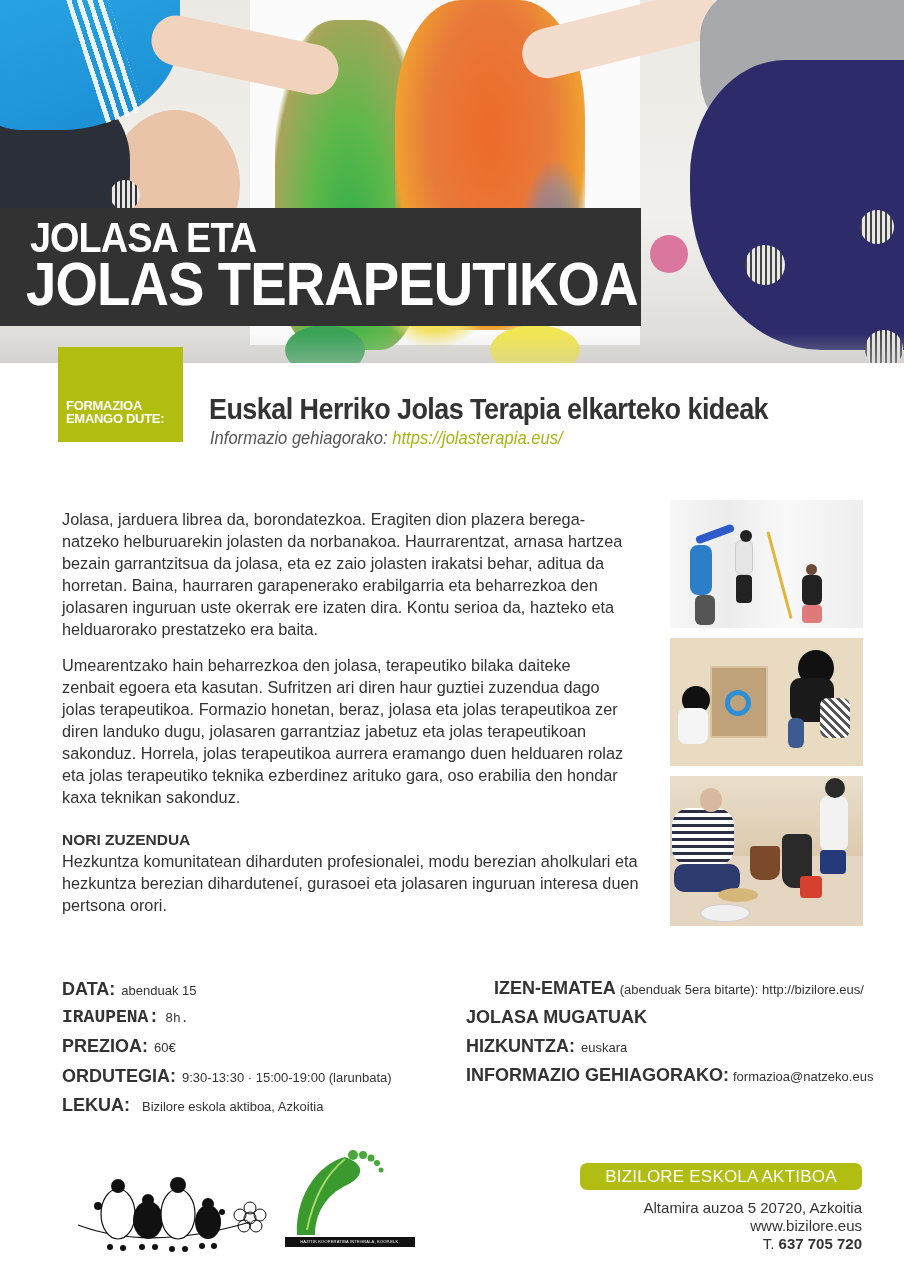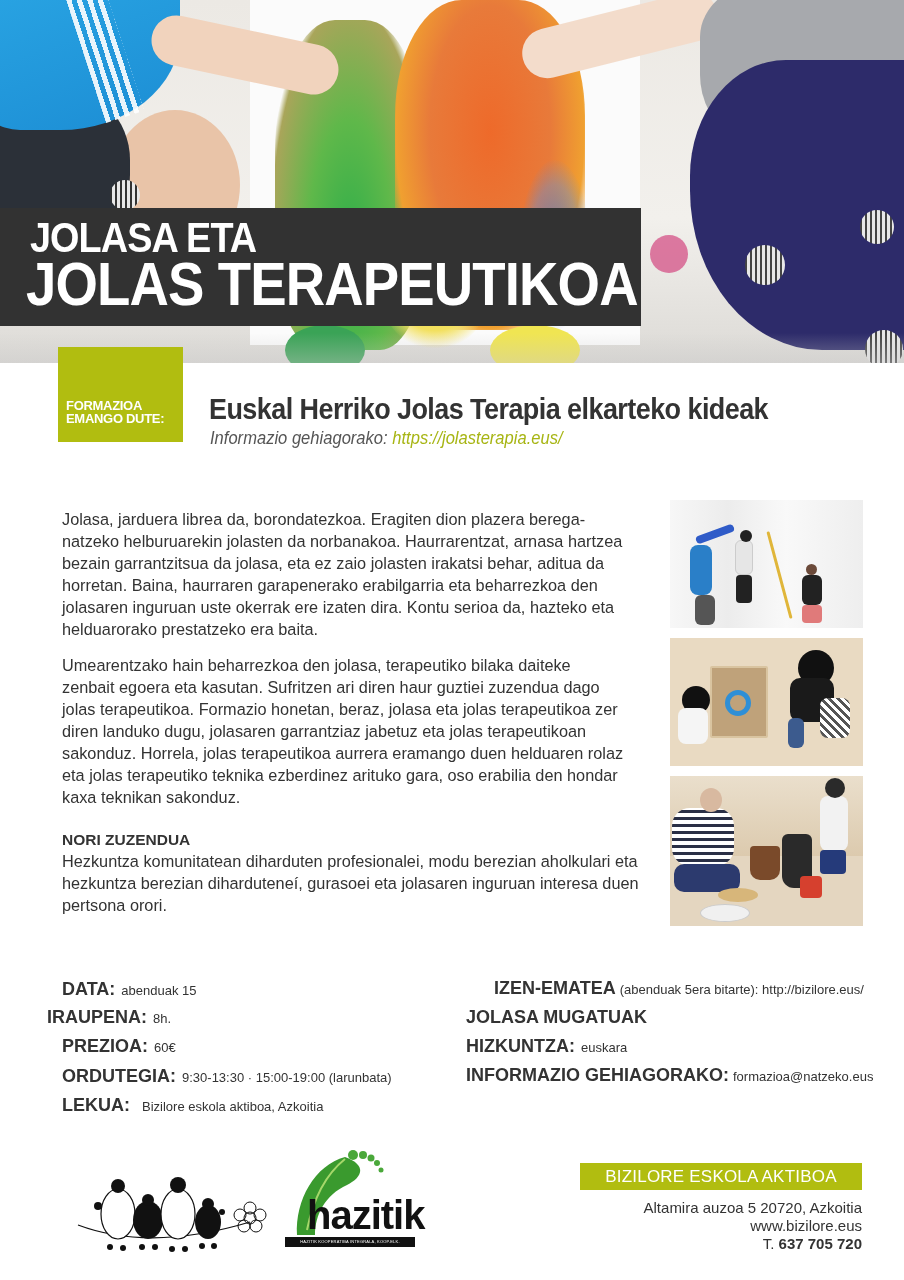--- a/index.html
+++ b/index.html
@@ -77,21 +77,21 @@
   .detail-row { position: absolute; font-size: 13px; color: #333333; white-space: nowrap; }
   .detail-row .k { font-weight: bold; font-size: 18px; margin-right: 6px; }
 
   
   .bizilore-logo { position: absolute; left: 60px; top: 1122px; width: 215px; height: 135px; }
   .bizilore-word { position: absolute; left: 4px; top: 0px; font-family: "DejaVu Serif", serif; font-style: italic; font-size: 38px; color: #111111; letter-spacing: -1px; }
   .hazitik-logo { position: absolute; left: 285px; top: 1145px; width: 130px; height: 105px; }
   .hazitik-word { position: absolute; left: 22px; top: 48px; font-size: 40px; font-weight: bold; color: #111111; letter-spacing: -1px; }
   .hazitik-sub { position: absolute; left: 0; top: 92px; width: 130px; height: 10px; background: #111111; color: #ffffff; font-size: 4px; line-height: 10px; text-align: center; letter-spacing: 0.2px; }
 
-  .school-box { position: absolute; left: 580px; top: 1163px; width: 282px; height: 27px; background: #b1bd10; color: #ffffff; font-size: 17px; line-height: 27px; text-align: center; letter-spacing: 0.2px; }
+  .school-box { position: absolute; left: 580px; top: 1163px; width: 282px; height: 27px; background: #b1bd10; color: #ffffff; font-size: 17px; line-height: 27px; text-align: center; letter-spacing: 0.2px; border-radius: 7px; }
   .school-line { position: absolute; right: 42px; font-size: 15px; color: #333333; text-align: right; white-space: nowrap; }
   .school-line b { font-weight: bold; }
 </style>
 </head>
 <body>
 
 <div class="hero">
   <div class="paper"></div>
   <div class="paint-green"></div>
   <div class="paint-orange"></div>
@@ -168,21 +168,21 @@
   <div class="ph" style="left:150px;top:74px;width:26px;height:24px;background:#253a7a;border-radius:4px;"></div>
   <div class="ph" style="left:155px;top:2px;width:20px;height:20px;background:#2a2a2a;"></div>
   <div class="ph" style="left:48px;top:112px;width:40px;height:14px;background:#d7b67a;"></div>
   <div class="ph" style="left:30px;top:128px;width:50px;height:18px;background:#f0f0f0;border:1px solid #ccc;"></div>
   <div class="ph" style="left:130px;top:100px;width:22px;height:22px;background:#d6402e;border-radius:4px;"></div>
 </div>
 
 <div class="detail-row" style="left:62px;top:979px;">
   <span class="k">DATA:</span><span>abenduak 15</span>
 </div>
-<div class="detail-row" style="left:47px;top:1007px;">
+<div class="detail-row" style="left:62px;top:1007px;font-family:Liberation Mono, monospace;">
   <span class="k">IRAUPENA:</span><span>8h.</span>
 </div>
 <div class="detail-row" style="left:62px;top:1036px;">
   <span class="k">PREZIOA:</span><span>60€</span>
 </div>
 <div class="detail-row" style="left:62px;top:1066px;">
   <span class="k">ORDUTEGIA:</span><span>9:30-13:30 · 15:00-19:00 (larunbata)</span>
 </div>
 <div class="detail-row" style="left:62px;top:1095px;">
   <span class="k" style="margin-right:12px;">LEKUA:</span><span>Bizilore eskola aktiboa, Azkoitia</span>
@@ -234,21 +234,20 @@
 <div class="hazitik-logo">
   <svg width="130" height="95" style="position:absolute;left:0;top:0;">
     <path d="M60 12 C 30 20, 10 55, 12 90 L 30 90 C 30 70, 40 50, 62 40 C 78 32, 82 20, 60 12 Z" fill="#3a9a2e"></path>
     <path d="M60 14 C 40 30, 28 55, 22 85" stroke="#a6d86a" stroke-width="2" fill="none"></path>
     <circle cx="68" cy="10" r="5" fill="#4aa83a"></circle>
     <circle cx="78" cy="10" r="4" fill="#4aa83a"></circle>
     <circle cx="86" cy="13" r="3.5" fill="#4aa83a"></circle>
     <circle cx="92" cy="18" r="3" fill="#4aa83a"></circle>
     <circle cx="96" cy="25" r="2.5" fill="#4aa83a"></circle>
   </svg>
-  <div class="hazitik-word">hazitik</div>
   <div class="hazitik-sub">HAZITIK KOOPERATIBA INTEGRALA, KOOP.ELK.</div>
 </div>
 
 <div class="school-box">BIZILORE ESKOLA AKTIBOA</div>
 <div class="school-line" style="top:1199px;">Altamira auzoa 5 20720, Azkoitia</div>
 <div class="school-line" style="top:1217px;">www.bizilore.eus</div>
 <div class="school-line" style="top:1235px;">
   <span>T. </span><b>637 705 720</b>
 </div>
 

